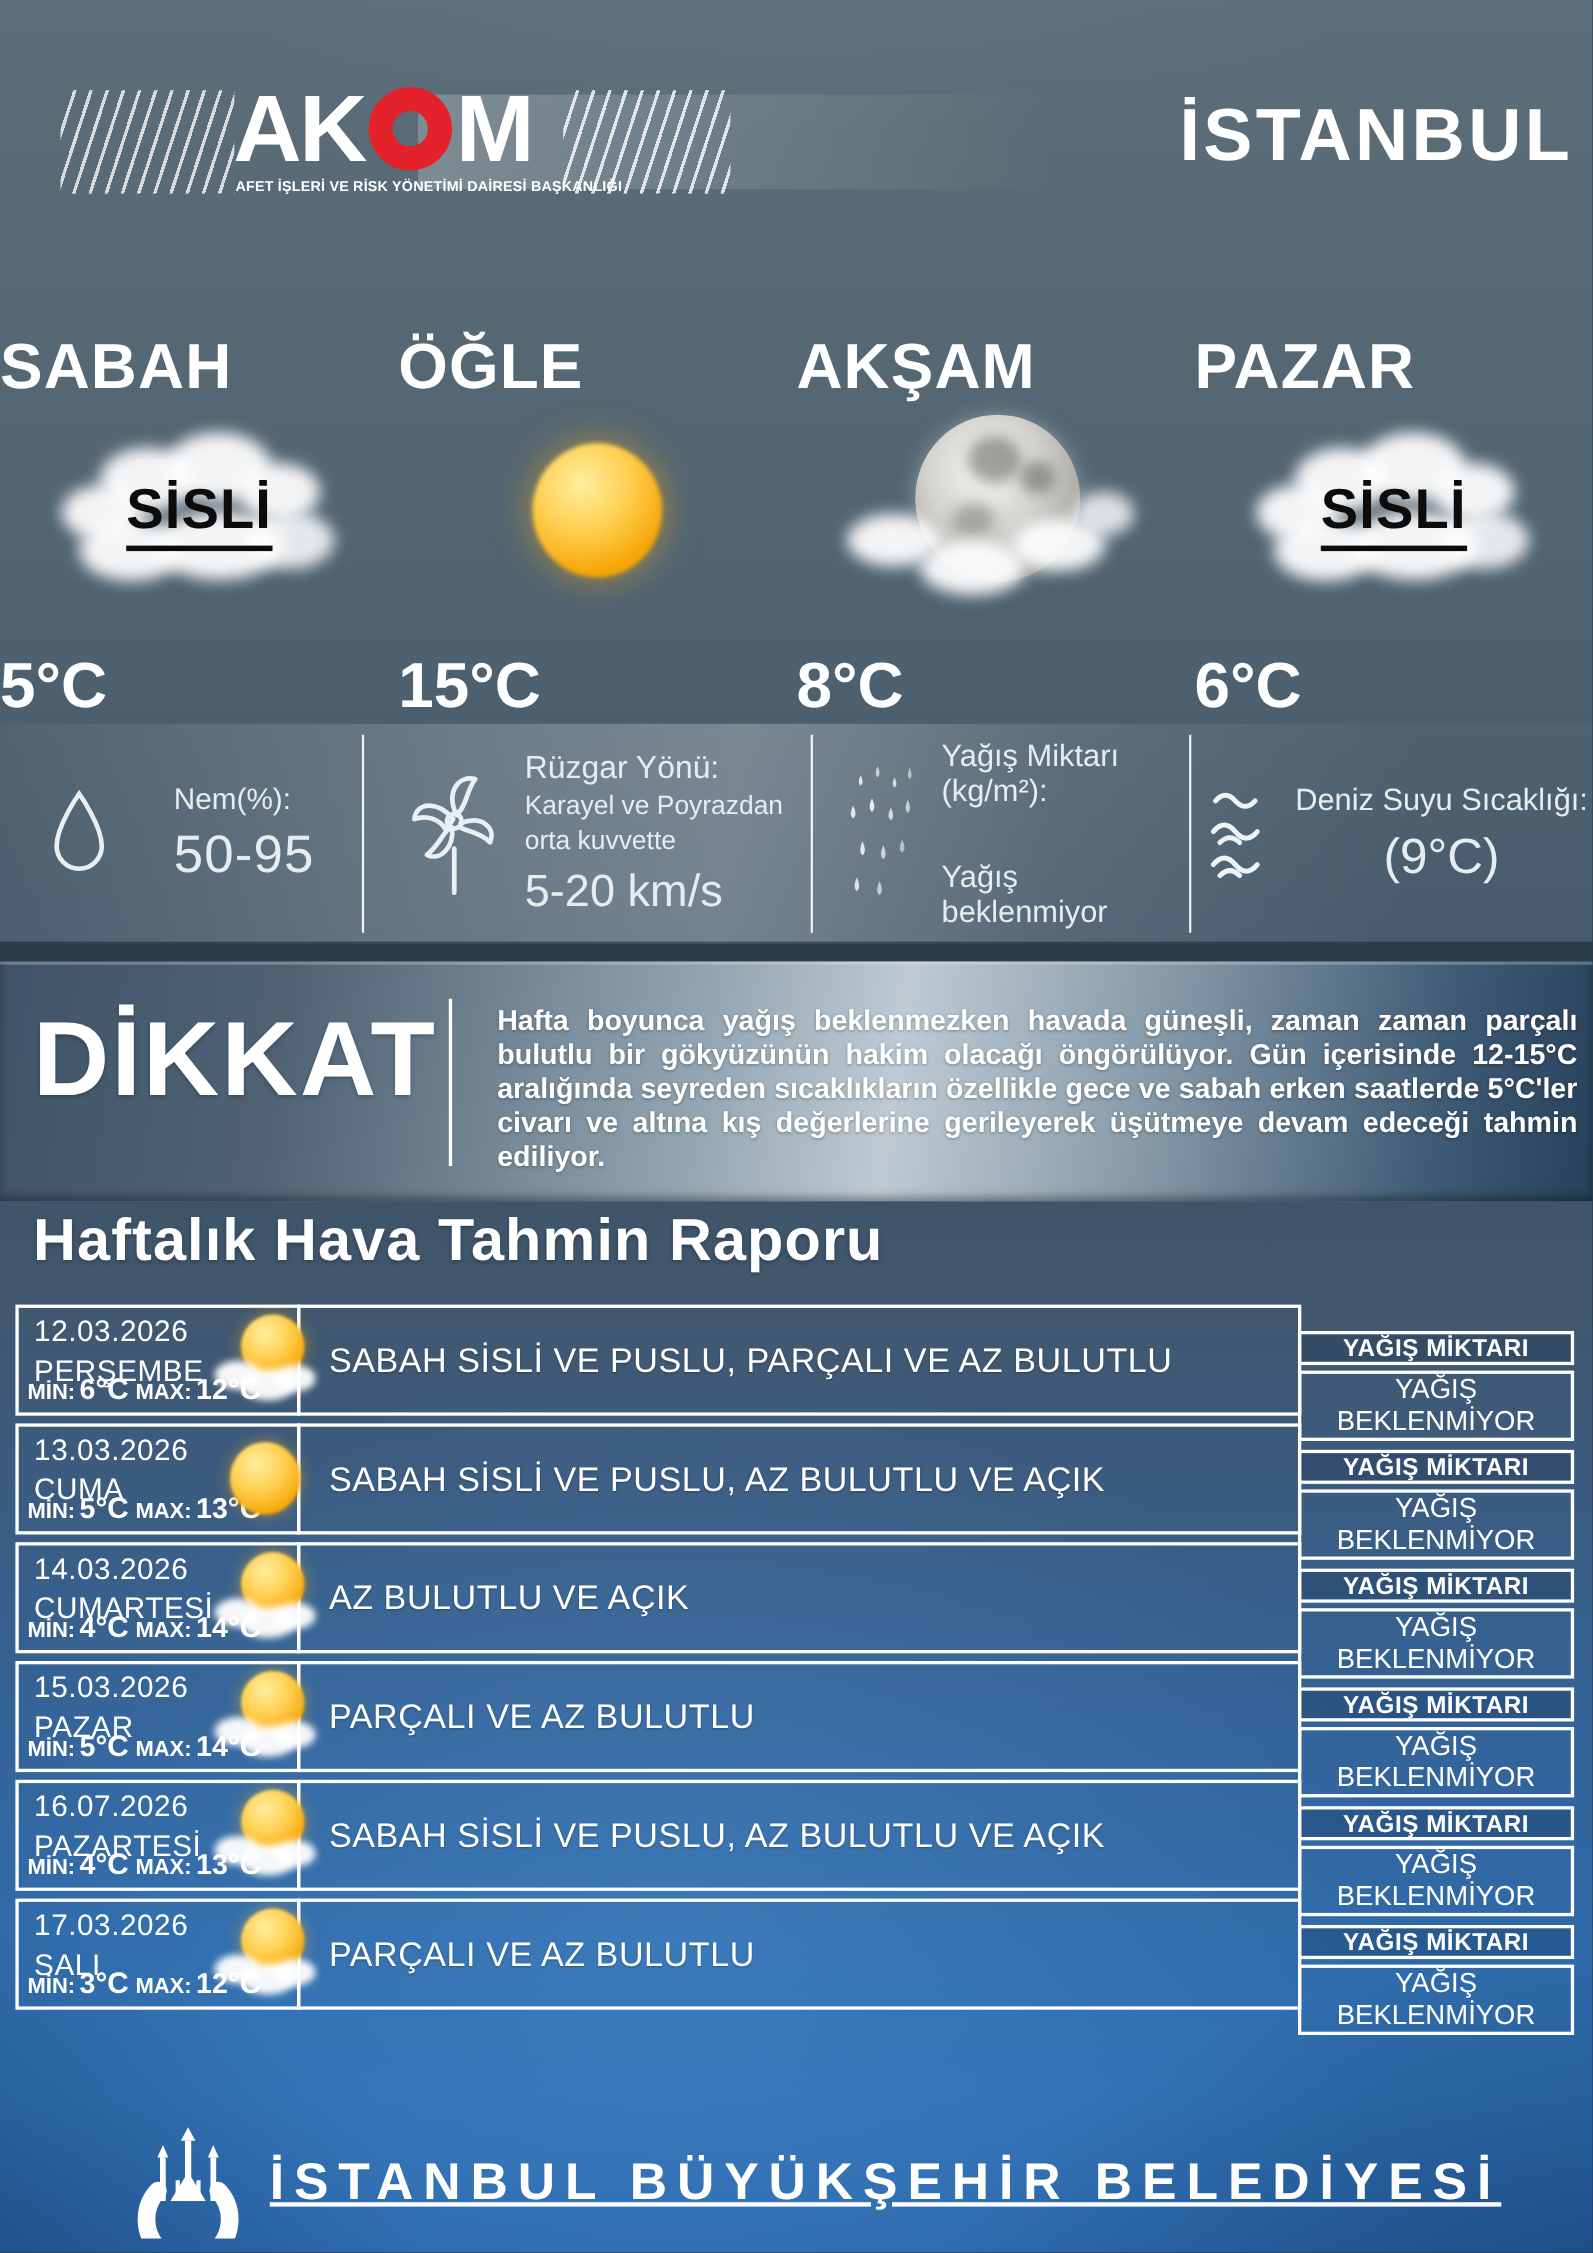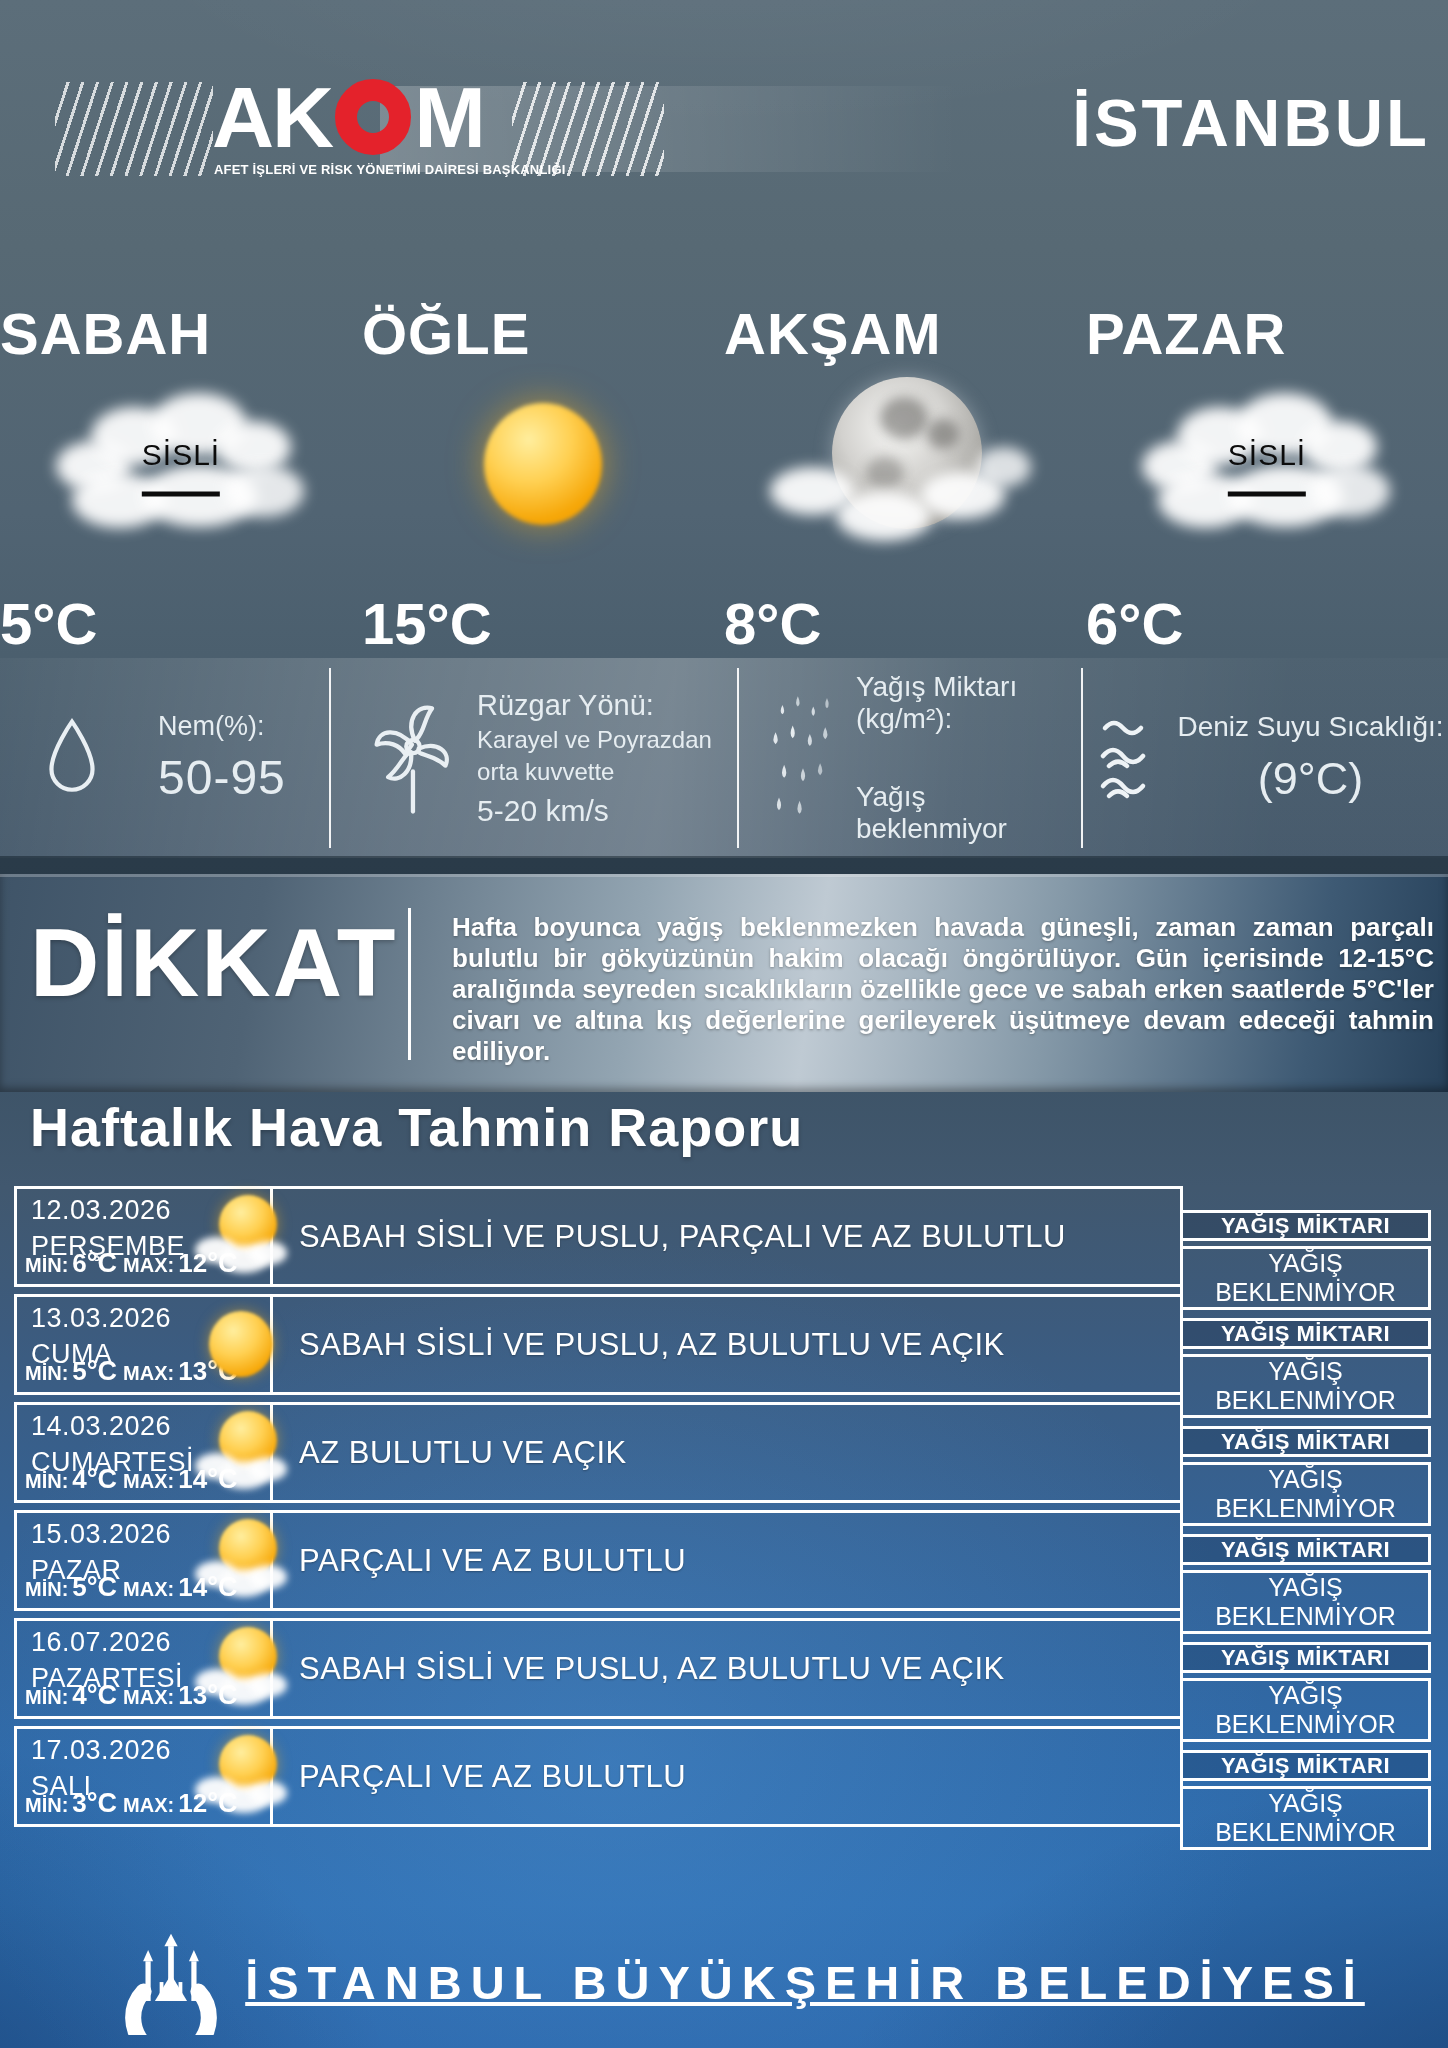--- a/index.html
+++ b/index.html
@@ -28,21 +28,21 @@
   .akom-sub{position:absolute;left:214px;top:162px;font-size:13px;font-weight:bold;letter-spacing:.2px;white-space:nowrap;}
   
   .periods{position:absolute;top:228px;left:0;width:100%;display:flex;}
   .period{width:25%;position:relative;}
   .p-title{margin-top:72px;font-size:58px;font-weight:bold;letter-spacing:1px;}
   .p-iconbox{position:relative;height:215px;margin-top:8px;}
   .p-temp{font-size:58px;font-weight:bold;}
   .fluff{position:absolute;background:#fff;border-radius:50%;filter:blur(7px);opacity:.93;}
   .fog{position:absolute;left:50%;top:6px;width:250px;height:165px;margin-left:-125px;}
   .fog-label{position:absolute;left:50%;top:52%;transform:translate(-50%,-50%);
-    color:#0c0c0c;font-size:30px;font-weight:normal;border-bottom:5px solid #0c0c0c;padding-bottom:20px;letter-spacing:1px;z-index:3;}
+    color:#0c0c0c;font-size:51px;font-weight:bold;border-bottom:5px solid #0c0c0c;padding-bottom:4px;letter-spacing:1px;z-index:3;}
   .sun-big{position:absolute;left:50%;top:28px;width:118px;height:122px;margin-left:-59px;border-radius:50%;
     background:radial-gradient(circle at 38% 30%,#ffee9e 0%,#ffd052 38%,#f6a708 72%,#ef9b00 100%);
     filter:blur(2px);box-shadow:0 0 34px rgba(248,176,20,.55);}
   .moonbox{position:absolute;left:50%;top:0;width:270px;height:175px;margin-left:-135px;}
   .moon{position:absolute;left:62px;top:2px;width:150px;height:152px;border-radius:50%;overflow:hidden;
     background:radial-gradient(circle at 42% 34%,#f6f6f4 0%,#d3d2cf 40%,#95948f 80%,#6e6d6a 100%);
     box-shadow:0 0 18px rgba(230,235,240,.35);}
   .crater{position:absolute;background:#5f5e5b;border-radius:50%;filter:blur(6px);opacity:.55;}
   
   .metrics-sheen{position:absolute;left:0;top:658px;width:100%;height:200px;
@@ -52,21 +52,21 @@
   .metric{position:relative;display:flex;align-items:center;box-sizing:border-box;}
   .metric.m1{width:338px;padding-left:44px;gap:36px;}
   .metric.m2{width:417px;padding-left:38px;}
   .metric.m3{width:352px;padding-left:28px;}
   .metric.m4{width:373px;padding-left:16px;}
   .vdiv{position:absolute;right:0;top:8px;bottom:8px;width:2px;background:rgba(255,255,255,.92);}
   .m-texts{margin-left:22px;}
   .m-label{font-size:27px;}
   .m-big{font-size:48px;margin-top:8px;letter-spacing:1px;}
   .m-small{font-size:24px;margin-top:4px;}
-  .m-mid{font-size:30px;margin-top:8px;}
+  .m-mid{font-size:41px;margin-top:8px;}
   .m-gap{height:46px;}
   .m-paren{font-size:45px;margin-top:10px;text-align:center;}
   
   .warning-band{position:absolute;left:0;top:874px;width:100%;height:218px;
     background:linear-gradient(99deg,#3f5468 0%,#4f6375 18%,#93a5b2 44%,#bfcad3 56%,#8599a8 72%,#3e5a74 90%,#27415a 100%);
     box-shadow:inset 0 3px 0 rgba(255,255,255,.25), inset 0 -4px 8px rgba(0,0,0,.35);}
   .warning-title{position:absolute;left:30px;top:34px;font-size:96px;font-weight:bold;letter-spacing:2px;
     text-shadow:0 2px 4px rgba(0,0,0,.25);}
   .warning-divider{position:absolute;left:408px;top:34px;width:3px;height:152px;background:#fff;}
   .warning-text{position:absolute;left:452px;top:38px;width:982px;font-size:26px;font-weight:bold;

